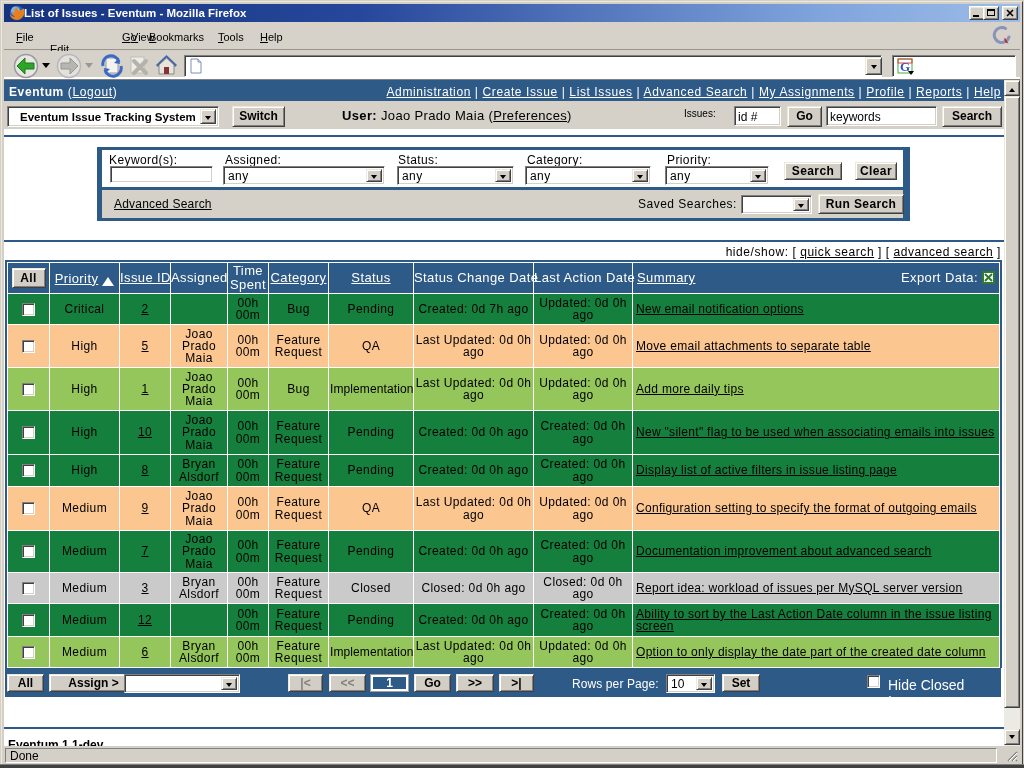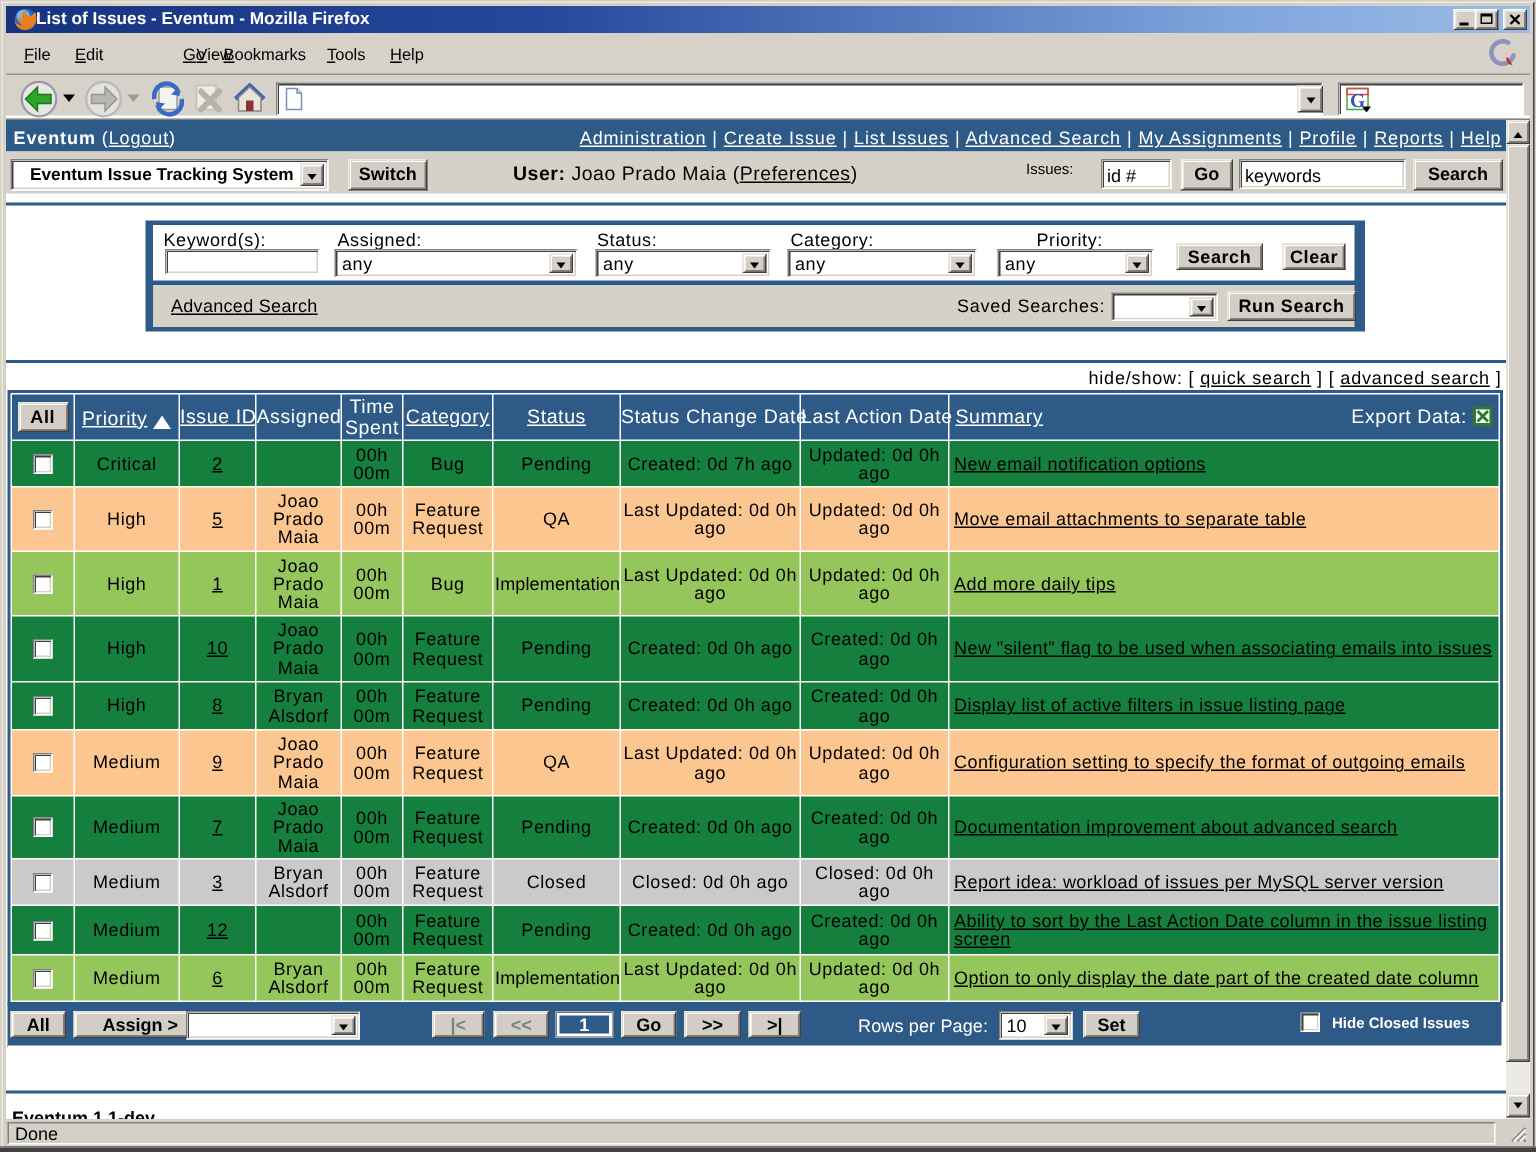--- a/index.html
+++ b/index.html
@@ -121,21 +121,21 @@
     </div>
   <div class="winbtn abs" style="left:998px;">
       <svg width="14" height="12" viewBox="0 0 14 12" style="position:absolute;left:0;top:0;">
         <path d="M4 3 L10 9 M10 3 L4 9" stroke="#000" stroke-width="1.6"></path>
       </svg>
     </div>
 </div>
 
 <div id="menubar" class="abs">
   <span class="menu" style="left:12px;"><u>F</u>ile</span>
-  <span class="menu" style="left:46px;"><u>E</u>dit</span>
+  <span class="menu" style="left:46px;margin-top:12px;"><u>E</u>dit</span>
   <span class="menu" style="left:81px;margin-left:46px;"><u>V</u>iew</span>
   <span class="menu" style="left:118px;"><u>G</u>o</span>
   <span class="menu" style="left:145px;"><u>B</u>ookmarks</span>
   <span class="menu" style="left:214px;"><u>T</u>ools</span>
   <span class="menu" style="left:256px;"><u>H</u>elp</span>
   <svg class="abs" style="left:988px;top:4px;" width="20" height="20" viewBox="0 0 20 20">
     <path d="M13.5 2.5 A7.5 7.5 0 1 0 17 11" fill="none" stroke="#8A93B8" stroke-width="3" stroke-linecap="round"></path>
     <path d="M12.5 10.5 C13.5 12.5 15 15.5 16.5 17.5 L13.5 16.5 C12.5 14.5 12 12.5 11.5 11 Z" fill="#B23030"></path>
     <circle cx="12.5" cy="10.5" r="2" fill="#E8C8C8"></circle>
   </svg>
@@ -222,21 +222,21 @@
       <span class="abs" style="left:296px;top:3px;">Status:</span>
       <div class="sel abs" style="left:295px;top:16px;width:117px;height:19px;">
           <span style="position:absolute;left:4px;top:2px;">any</span>
           <span class="sarr"></span>
         </div>
       <span class="abs" style="left:425px;top:3px;">Category:</span>
       <div class="sel abs" style="left:423px;top:16px;width:126px;height:19px;">
           <span style="position:absolute;left:4px;top:2px;">any</span>
           <span class="sarr"></span>
         </div>
-      <span class="abs" style="left:565px;top:3px;margin-left:24px;">Priority:</span>
+      <span class="abs" style="left:565px;top:3px;">Priority:</span>
       <div class="sel abs" style="left:563px;top:16px;width:104px;height:19px;">
           <span style="position:absolute;left:4px;top:2px;">any</span>
           <span class="sarr"></span>
         </div>
       <div class="btn abs" style="left:682px;top:12px;width:58px;height:18px;line-height:16px;">Search</div>
       <div class="btn abs" style="left:753px;top:12px;width:42px;height:18px;line-height:16px;">Clear</div>
     </div>
     <div id="qgray" class="abs">
       <a href="#" class="abs" style="left:12px;top:7px;color:#000;letter-spacing:0.2px;">Advanced Search</a>
       <span class="abs" style="left:536px;top:7px;letter-spacing:0.5px;">Saved Searches:</span>
@@ -440,21 +440,21 @@
     <div class="btn abs" style="left:409px;top:6px;width:37px;height:18px;line-height:16px;">Go</div>
     <div class="btn abs" style="left:451px;top:6px;width:38px;height:18px;line-height:16px;">&gt;&gt;</div>
     <div class="btn abs" style="left:494px;top:6px;width:35px;height:18px;line-height:16px;">&gt;|</div>
     <span class="txt" style="left:567px;top:9px;letter-spacing:0.1px;">Rows per Page:</span>
     <div class="sel abs" style="left:661px;top:6px;width:49px;height:19px;background:#fff;">
         <span style="position:absolute;left:4px;top:2px;color:#000;">10</span>
         <span class="sarr"></span>
       </div>
     <div class="btn abs" style="left:717px;top:6px;width:38px;height:18px;line-height:16px;">Set</div>
     <div class="cb abs" style="left:862px;top:7px;"></div>
-    <span class="txt" style="left:883px;top:9px;font-size:10px;font-weight:bold;">Hide Closed Issues</span>
+    <span class="txt" style="left:883px;top:9px;font-size:14px;">Hide Closed Issues</span>
   </div>
 
   <div id="footer-hr" class="abs"></div>
   <span id="footer-txt" class="abs">Eventum 1.1-dev</span>
 </div>
 
 <div id="vscroll" class="abs">
   <div class="sbtn" style="top:0;">
       <div style="position:absolute;left:4px;top:4px;border:3.5px solid transparent;border-bottom:4px solid #000;"></div>
     </div>

